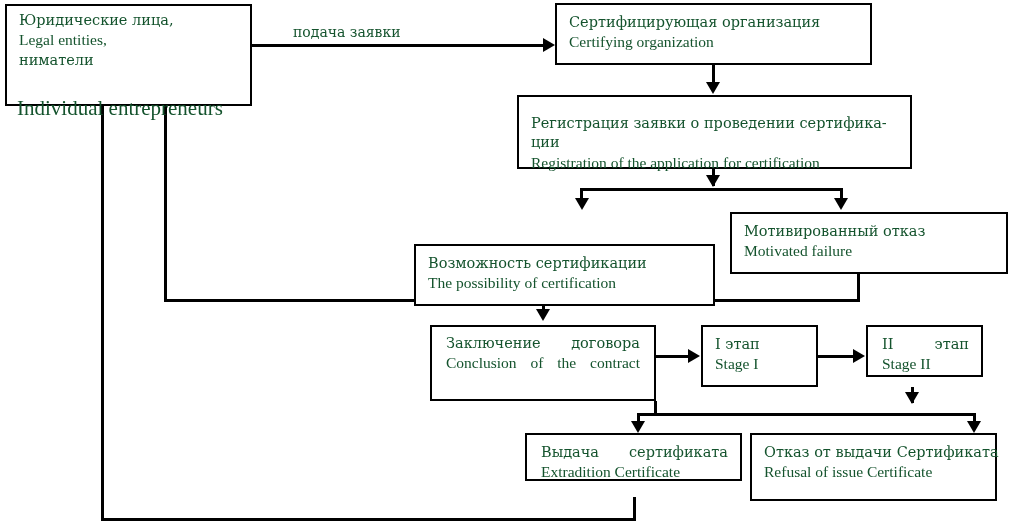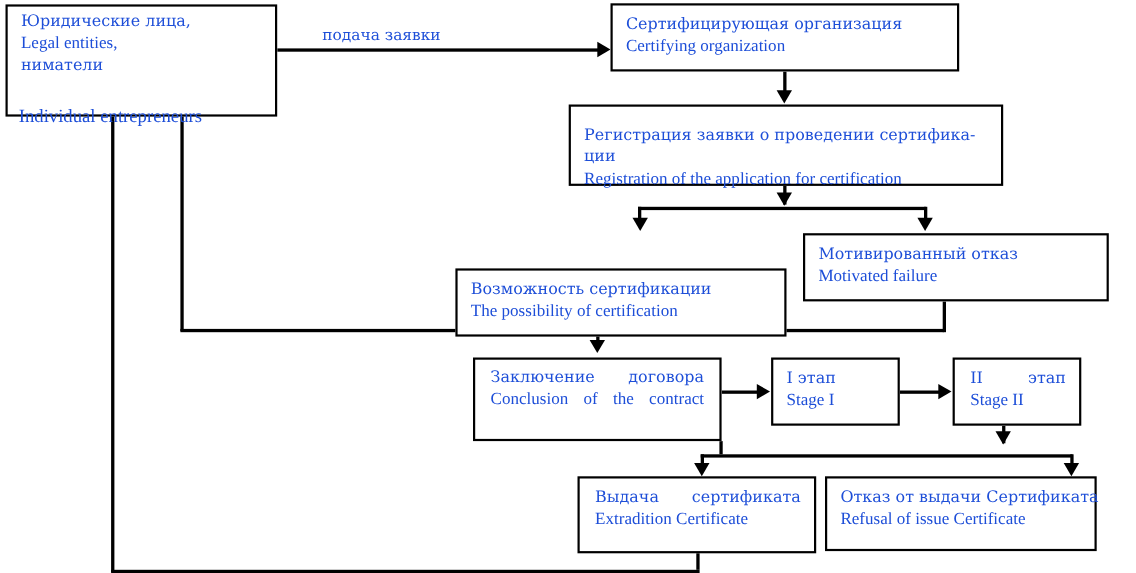--- a/index.html
+++ b/index.html
@@ -3,21 +3,21 @@
 <meta charset="utf-8">
 <title>Certification Flowchart</title>
 <style>
   html,body{margin:0;padding:0;background:#ffffff;}
   #root{
     position:relative;
     width:1033px;
     height:521px;
     background:#ffffff;
     font-family:"Liberation Serif","DejaVu Serif",serif;
-    color:#1d4ed8;
+    color:#14532d;
     overflow:hidden;
   }
   .box{
     position:absolute;
     box-sizing:border-box;
     border:2px solid #000000;
     background:#ffffff;
     font-size:15.5px;
     line-height:1.33;
     padding:6px 10px 4px 12px;
@@ -67,21 +67,21 @@
     font-size:14px;
     white-space:nowrap;
     z-index:4;
     background:#fff;
     padding:0 3px;
   }
   .overflow-text{
     position:absolute;
     z-index:5;
     font-family:"Liberation Serif","DejaVu Serif",serif;
-    font-size:17px;
+    font-size:21px;
     white-space:nowrap;
     background:transparent;
   }
 </style>
 </head>
 <body>
 
 <div id="root">
 
   <div class="box" style="left:5px; top:4px; width:247px; height:102px; padding-top:5px;">
@@ -116,26 +116,26 @@
   <div class="box" style="left:701px; top:325px; width:117px; height:62px; padding-top:8px;">
     <span class="ln cyr">I этап</span>
     <span class="ln lat">Stage I</span>
   </div>
 
   <div class="box just" style="left:430px; top:325px; width:226px; height:76px; padding:7px 14px 4px 14px;">
     <span class="ln cyr j">Заключение договора</span>
     <span class="ln lat jl" style="text-align:justify;text-align-last:justify;">Conclusion of the contract</span>
   </div>
 
-  <div class="box just" style="left:866px; top:325px; width:117px; height:62px; padding:8px 12px 4px 14px;">
+  <div class="box just" style="left:866px; top:325px; width:117px; height:52px; padding:8px 12px 4px 14px;">
     <span class="ln cyr j">II этап</span>
     <span class="ln lat">Stage II</span>
   </div>
 
-  <div class="box just" style="left:525px; top:433px; width:217px; height:70px; padding:8px 12px 4px 14px;">
+  <div class="box just" style="left:525px; top:433px; width:217px; height:48px; padding:8px 12px 4px 14px;">
     <span class="ln cyr j">Выдача сертификата</span>
     <span class="ln lat">Extradition Certificate</span>
   </div>
 
   <div class="box" style="left:750px; top:433px; width:247px; height:68px; padding-top:8px;">
     <span class="ln cyr">Отказ от выдачи Сертификата</span>
     <span class="ln lat">Refusal of issue Certificate</span>
   </div>
 
   <div class="h" style="left:252px; top:44px; width:292px;"></div>

